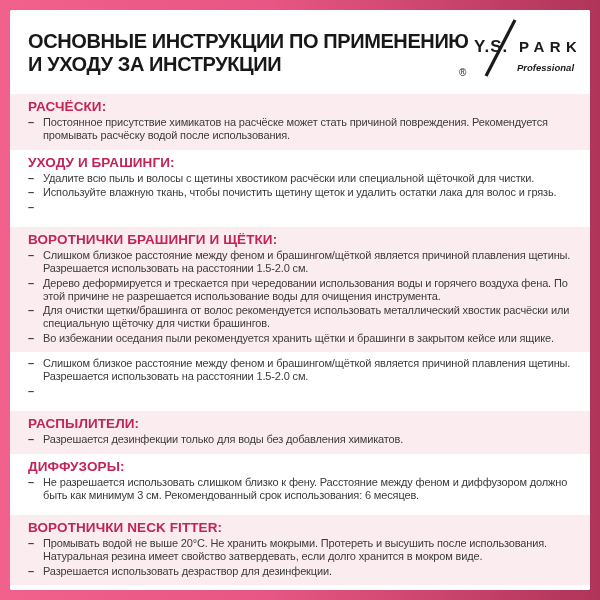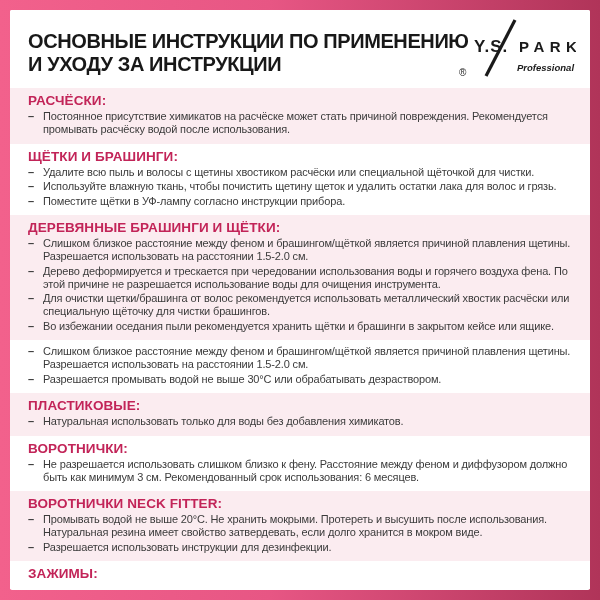--- a/index.html
+++ b/index.html
@@ -41,21 +41,21 @@
     position:absolute;
     top:8px;
     right:14px;
     width:130px;
     height:62px;
   }
   .sec{
     padding:5px 18px 6px 18px;
     background:#ffffff;
   }
-  .sec.pink{ background:#fbecf0; }
+  .sec.pink{ background:#fbecf0;margin-top:6px; }
   .sec-h{
     margin:0 0 2px 0;
     font-size:13.5px;
     font-weight:bold;
     line-height:15px;
     color:#c22458;
     letter-spacing:0.1px;
   }
   .blist{
     list-style:none;
@@ -107,41 +107,40 @@
     <h2 class="sec-h">РАСЧЁСКИ:</h2>
     <ul class="blist">
   <li class="bullet">
     <span class="dash">–</span>
     <span class="btxt">Постоянное присутствие химикатов на расчёске может стать причиной повреждения. Рекомендуется промывать расчёску водой после использования.</span>
   </li>
 </ul>
   </section>
 
   <section class="sec">
-    <h2 class="sec-h">ЩЁТКИ И БРАШИНГИ:</h2>
+    <h2 class="sec-h">УХОДУ И БРАШИНГИ:</h2>
     <ul class="blist">
   <li class="bullet">
     <span class="dash">–</span>
     <span class="btxt">Удалите всю пыль и волосы с щетины хвостиком расчёски или специальной щёточкой для чистки.</span>
   </li>
 
   <li class="bullet">
     <span class="dash">–</span>
     <span class="btxt">Используйте влажную ткань, чтобы почистить щетину щеток и удалить остатки лака для волос и грязь.</span>
   </li>
 
   <li class="bullet">
     <span class="dash">–</span>
-    <span class="btxt">Поместите щётки в УФ-лампу согласно инструкции прибора.</span>
-  </li>
-</ul>
-  </section>
-
-  <section class="sec pink">
-    <h2 class="sec-h">ДЕРЕВЯННЫЕ БРАШИНГИ И ЩЁТКИ:</h2>
+  </li>
+</ul>
+  </section>
+
+  <section class="sec pink">
+    <h2 class="sec-h">ВОРОТНИЧКИ БРАШИНГИ И ЩЁТКИ:</h2>
     <ul class="blist">
   <li class="bullet">
     <span class="dash">–</span>
     <span class="btxt">Слишком близкое расстояние между феном и брашингом/щёткой является причиной плавления щетины. Разрешается использовать на расстоянии 1.5-2.0 см.</span>
   </li>
 
   <li class="bullet">
     <span class="dash">–</span>
     <span class="btxt">Дерево деформируется и трескается при чередовании использования воды и горячего воздуха фена. По этой причине не разрешается использование воды для очищения инструмента.</span>
   </li>
@@ -160,56 +159,55 @@
 
   <section class="sec">
     <ul class="blist">
   <li class="bullet">
     <span class="dash">–</span>
     <span class="btxt">Слишком близкое расстояние между феном и брашингом/щёткой является причиной плавления щетины. Разрешается использовать на расстоянии 1.5-2.0 см.</span>
   </li>
 
   <li class="bullet">
     <span class="dash">–</span>
-    <span class="btxt">Разрешается промывать водой не выше 30°C или обрабатывать дезраствором.</span>
-  </li>
-</ul>
-  </section>
-
-  <section class="sec pink">
-    <h2 class="sec-h">ПЛАСТИКОВЫЕ:</h2>
-    <ul class="blist">
-  <li class="bullet">
-    <span class="dash">–</span>
-    <span class="btxt">Натуральная использовать только для воды без добавления химикатов.</span>
-  </li>
-</ul>
-  </section>
-
-  <section class="sec">
-    <h2 class="sec-h">ВОРОТНИЧКИ:</h2>
+  </li>
+</ul>
+  </section>
+
+  <section class="sec pink">
+    <h2 class="sec-h">РАСПЫЛИТЕЛИ:</h2>
+    <ul class="blist">
+  <li class="bullet">
+    <span class="dash">–</span>
+    <span class="btxt">Разрешается дезинфекции только для воды без добавления химикатов.</span>
+  </li>
+</ul>
+  </section>
+
+  <section class="sec">
+    <h2 class="sec-h">ДИФФУЗОРЫ:</h2>
     <ul class="blist">
   <li class="bullet">
     <span class="dash">–</span>
     <span class="btxt">Не разрешается использовать слишком близко к фену. Расстояние между феном и диффузором должно быть как минимум 3 см. Рекомендованный срок использования: 6 месяцев.</span>
   </li>
 </ul>
   </section>
 
   <section class="sec pink">
     <h2 class="sec-h">ВОРОТНИЧКИ NECK FITTER:</h2>
     <ul class="blist">
   <li class="bullet">
     <span class="dash">–</span>
     <span class="btxt">Промывать водой не выше 20°C. Не хранить мокрыми. Протереть и высушить после использования. Натуральная резина имеет свойство затвердевать, если долго хранится в мокром виде.</span>
   </li>
 
   <li class="bullet">
     <span class="dash">–</span>
-    <span class="btxt">Разрешается использовать инструкции для дезинфекции.</span>
+    <span class="btxt">Разрешается использовать дезраствор для дезинфекции.</span>
   </li>
 </ul>
   </section>
 
   <section class="sec">
     <h2 class="sec-h">ЗАЖИМЫ:</h2>
 
   </section>
 </div>
 

